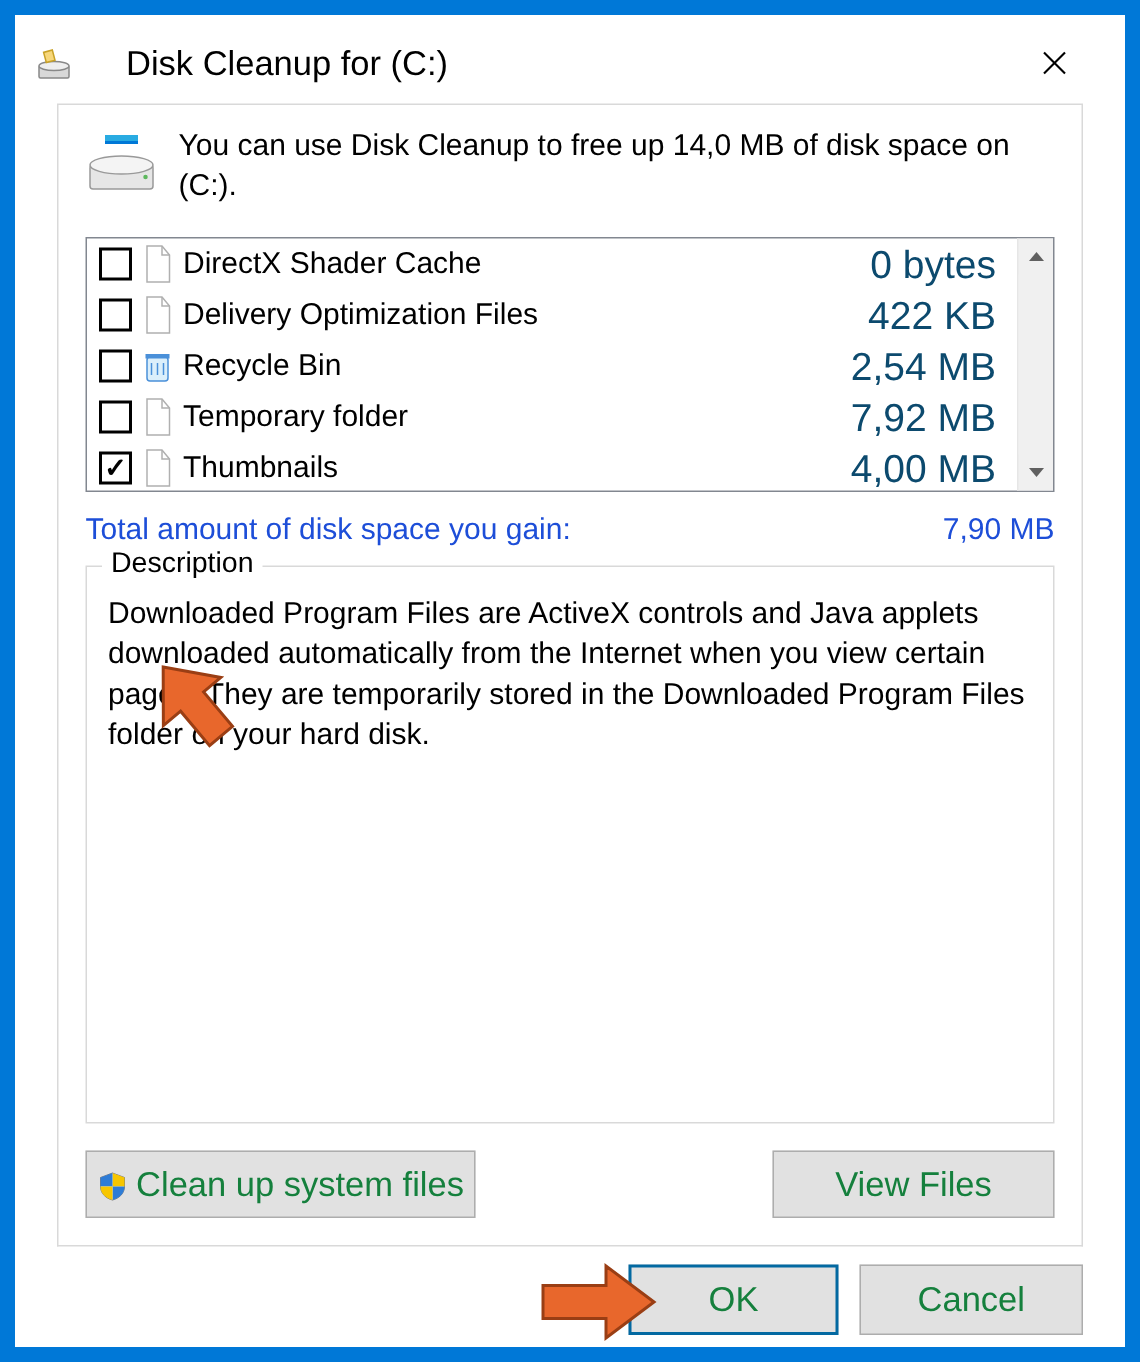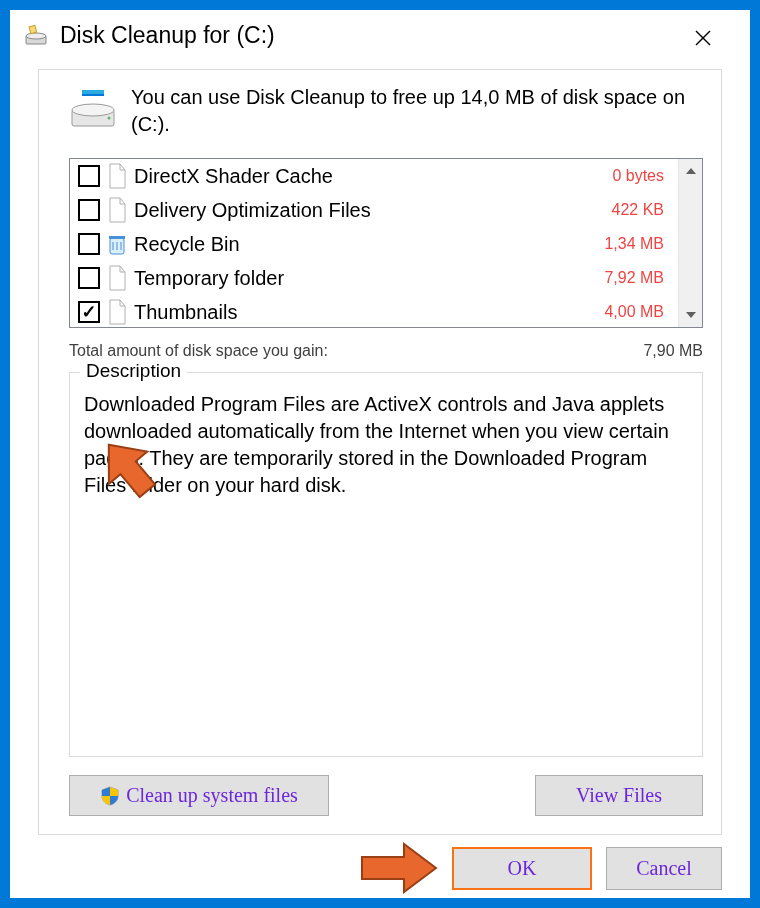--- a/index.html
+++ b/index.html
@@ -13,22 +13,24 @@
   .dialog {
     background: #fff;
     width: 100%;
     height: 100%;
     display: flex;
     flex-direction: column;
     position: relative;
   }
   .titlebar {
     display: flex;
+    align-items: center;
     padding: 12px 24px 8px 14px;
     height: 60px;
+    gap: 24px;
   }
   .title-icon {
     width: 24px; height: 24px; margin-right: 12px;
     position: relative;
   }
   .title-text {
     font-size: 23px;
     color: #000;
     flex: 1;
   }
@@ -56,21 +58,21 @@
   }
   .tab-bg-line {
     border-top: 1px solid #d9d9d9;
     margin: 0 28px 0 28px;
     position: relative; top: -1px;
   }
   .tab-content {
     border: 1px solid #d9d9d9;
     border-top: none;
     margin: -1px 28px 0 28px;
-    padding: 14px 18px 18px 30px;
+    padding: 14px 18px 18px 18px;
     flex: 1;
     display: flex;
     flex-direction: column;
   }
   .intro-row {
     display: flex;
     gap: 14px;
     align-items: flex-start;
     margin-bottom: 20px;
   }
@@ -108,39 +110,39 @@
     line-height: 1;
     color: #000;
     font-weight: bold;
   }
   .file-icon {
     width: 22px; height: 28px;
     margin-right: 6px;
     flex-shrink: 0;
   }
   .file-name { flex: 1; font-size: 20px; color: #000; white-space: nowrap; }
-  .file-size { font-size: 16px; color: #ef4444; padding-right: 8px; }
+  .file-size { font-size: 26px; color: #0c4a6e; padding-right: 8px; }
   .scrollbar {
     width: 24px;
     background: #f0f0f0;
     display: flex;
     flex-direction: column;
     border-left: 1px solid #e6e6e6;
   }
   .scroll-btn {
     height: 24px;
     display: flex; align-items: center; justify-content: center;
     color: #606060;
     font-size: 12px;
   }
   .scroll-track { flex: 1; background: #f0f0f0; }
   .total-row {
     display: flex;
-    font-size: 16px;
-    color: #404040;
+    font-size: 20px;
+    color: #1d4ed8;
     margin-bottom: 12px;
     gap: 30px;
   }
   .total-row .label { flex: 1; }
   .groupbox {
     border: 1px solid #d9d9d9;
     position: relative;
     padding: 18px 14px 14px 14px;
     margin-bottom: 18px;
     flex: 1;
@@ -159,45 +161,44 @@
     line-height: 1.35;
   }
   .inner-buttons {
     display: flex;
     justify-content: space-between;
     gap: 18px;
   }
   .btn {
     background: #e1e1e1;
     border: 1px solid #adadad;
-    font-size: 20px;
-    color: #6d28d9;
+    font-size: 23px;
+    color: #15803d;
     padding: 8px 0;
     text-align: center;
     cursor: default;
     display: flex;
     align-items: center;
     justify-content: center;
     gap: 6px;
-    font-family: Liberation Serif, serif;
   }
   .btn-sys { width: 260px; }
-  .btn-view { width: 168px; }
+  .btn-view { width: 188px; }
   .dialog-buttons {
     display: flex;
     justify-content: flex-end;
     gap: 14px;
     padding: 12px 28px 8px 28px;
   }
   .btn-ok {
     width: 140px;
-    border: 2px solid #f97316;
+    border: 2px solid #0369a1;
     background: #e1e1e1;
   }
-  .btn-cancel { width: 116px; }
+  .btn-cancel { width: 149px; }
   .shield-icon { width: 20px; height: 20px; }
   .arrow-overlay {
     position: absolute;
     pointer-events: none;
     z-index: 50;
   }
   .arrow1 { left: 85px; top: 425px; width: 70px; height: 70px; }
   .arrow2 { left: 348px; top: 830px; width: 80px; height: 56px; }
 </style>
 </head>
@@ -261,21 +262,21 @@
             <span class="file-size">422 KB</span>
           </div>
           <div class="file-row">
             <span class="chk"></span>
             <span class="file-icon"><svg viewBox="0 0 22 28">
                 <rect x="4" y="8" width="14" height="16" rx="2" fill="#dbeffb" stroke="#4a90d9"></rect>
                 <path d="M7 12 v8 M11 12 v8 M15 12 v8" stroke="#4a90d9" stroke-width="1"></path>
                 <rect x="3" y="6" width="16" height="3" fill="#4a90d9"></rect>
               </svg></span>
             <span class="file-name">Recycle Bin</span>
-            <span class="file-size">1,34 MB</span>
+            <span class="file-size">2,54 MB</span>
           </div>
           <div class="file-row">
             <span class="chk"></span>
             <span class="file-icon"><svg viewBox="0 0 22 28">
                 <path d="M4 2 H14 L19 8 V26 H4 Z" fill="#fff" stroke="#b0b0b0"></path>
                 <path d="M14 2 V8 H19" fill="none" stroke="#b0b0b0"></path>
               </svg></span>
             <span class="file-name">Temporary folder</span>
             <span class="file-size">7,92 MB</span>
           </div>

